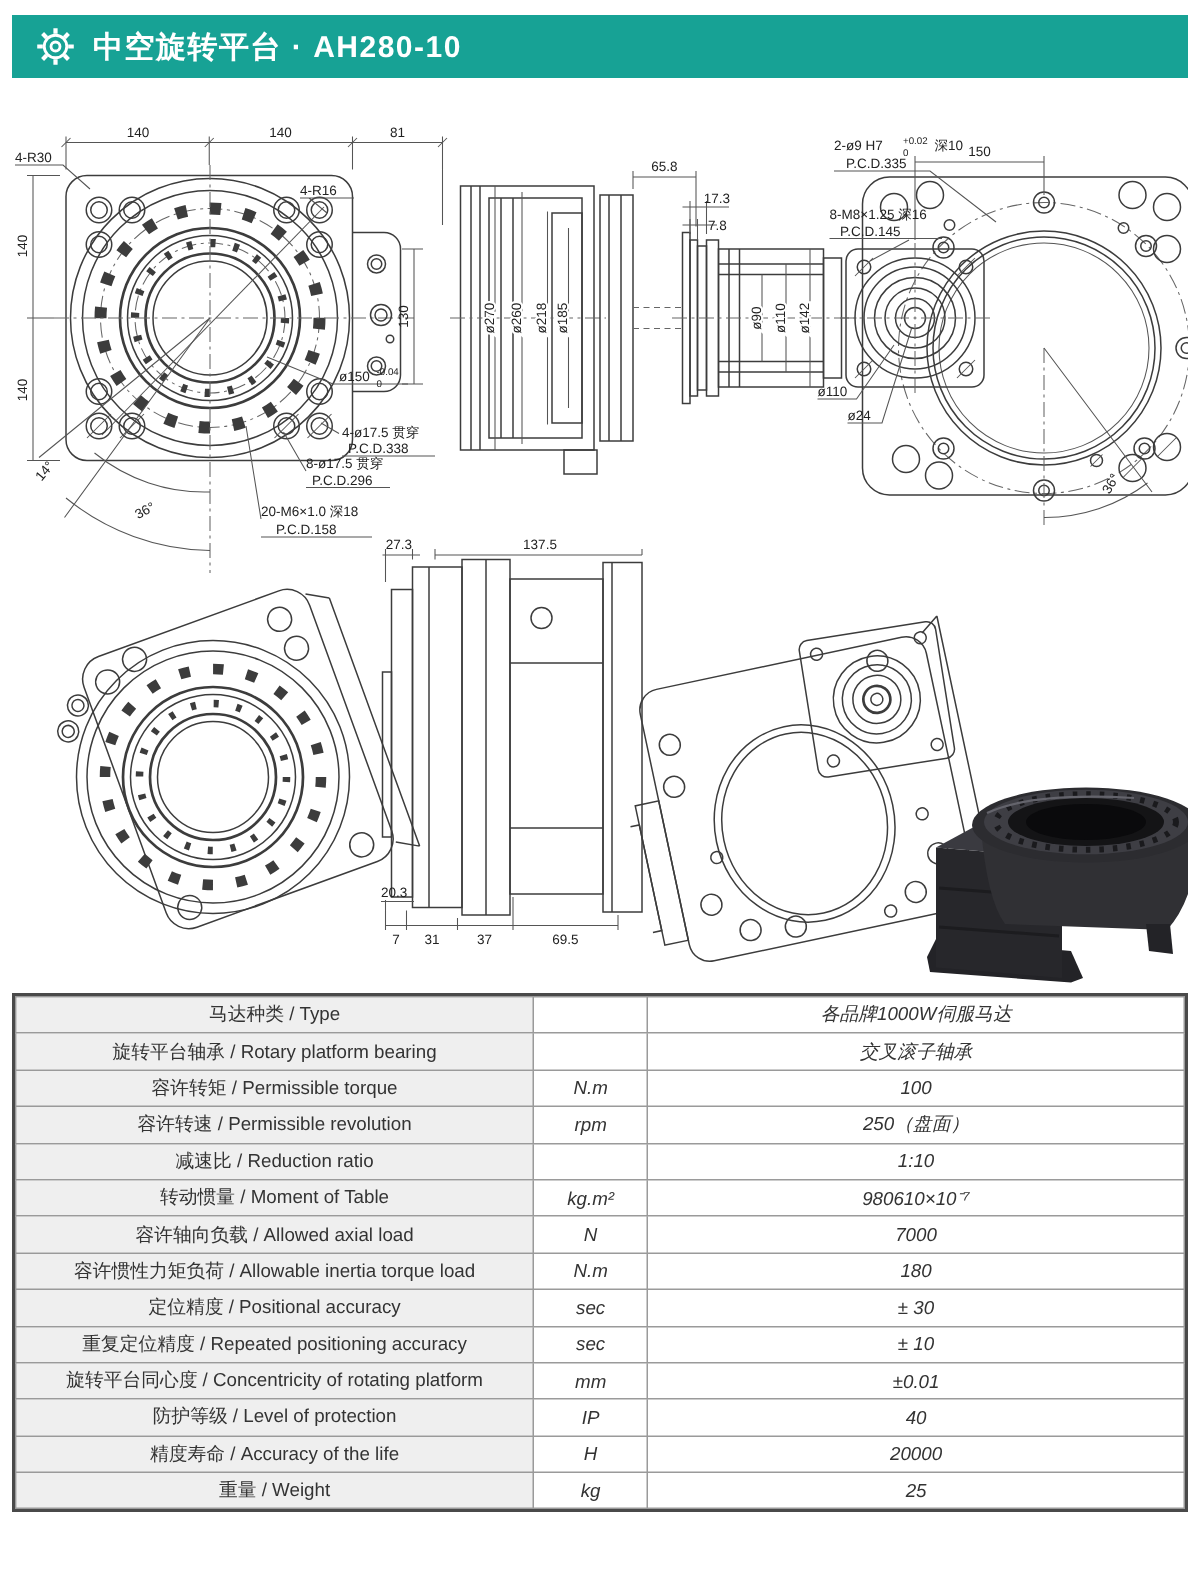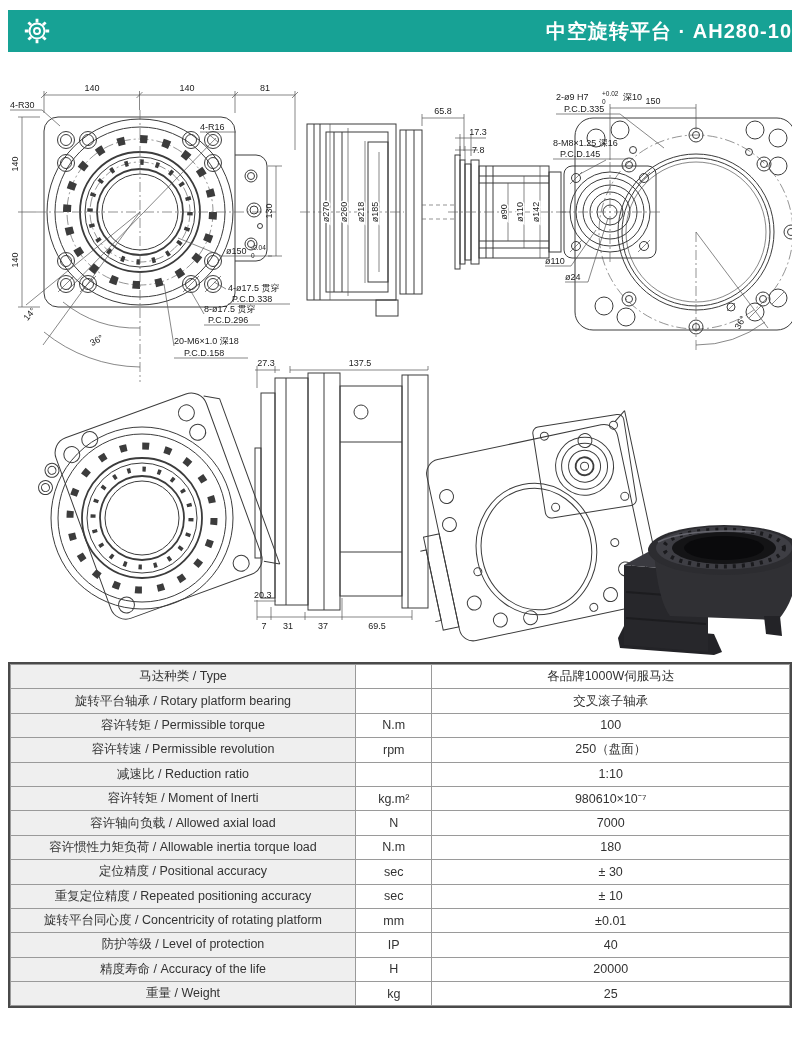--- a/index.html
+++ b/index.html
@@ -1,20 +1,20 @@
 <!DOCTYPE html>
 <html><head>
 <meta charset="utf-8">
 <style>
   html,body{margin:0;padding:0;background:#fff;}
   .page{position:relative;width:800px;height:1050px;background:#fff;overflow:hidden;
         font-family:"Liberation Sans",sans-serif;color:#333;}
   
   .titlebar{position:absolute;left:8px;top:10px;width:784px;height:42px;background:#17a295;
-            display:flex;align-items:center;box-sizing:border-box;padding-left:14px;justify-content:space-between;}
+            display:flex;align-items:center;box-sizing:border-box;padding-left:14px;}
   .titlebar .gear{width:30px;height:30px;margin-right:10px;flex:0 0 auto;}
   .titlebar h1{margin:0;font-size:20px;font-weight:bold;color:#fff;letter-spacing:1px;}
   
   .drawings{position:absolute;left:8px;top:60px;width:784px;height:598px;}
   .ln{fill:none;stroke:#3c3c3c;stroke-width:1;}
   .ln2{fill:none;stroke:#3c3c3c;stroke-width:1.8;}
   .thin{fill:none;stroke:#555;stroke-width:.7;}
   .cl{fill:none;stroke:#666;stroke-width:.7;stroke-dasharray:10 3 2 3;}
   .hid{fill:none;stroke:#666;stroke-width:.7;stroke-dasharray:4 3;}
   .bolts{fill:none;stroke:#3c3c3c;}
@@ -23,21 +23,21 @@
   .dtt{font-size:6.5px;fill:#222;text-anchor:start;}
   .halo{paint-order:stroke;stroke:#fff;stroke-width:3px;}
   
   .perf{position:absolute;left:8px;top:662px;width:784px;border:2px solid #4a4a4a;box-sizing:border-box;}
   .perf-title{background:#17a295;color:#fff;font-size:13.5px;font-weight:bold;text-align:center;
               height:26px;line-height:26px;}
   table.pt{width:100%;border-collapse:collapse;table-layout:fixed;font-size:12.5px;}
   table.pt td{border:1px solid #9a9a9a;height:23.4px;text-align:center;padding:0 18px;
               overflow:hidden;white-space:nowrap;}
   td.lbl{background:#efefef;}
-  td.unit,td.val{background:#fff;}
+  td.unit,td.val{background:#fff;font-style:italic;}
 </style>
 </head>
 <body>
 
 <div class="page">
 
   <header class="titlebar">
     <svg class="gear" viewBox="0 0 32 32">
       <g fill="none" stroke="#fff" stroke-width="2">
         <circle cx="16" cy="16" r="8"></circle>
@@ -408,21 +408,21 @@
           <td class="lbl">容许转速 / Permissible revolution</td>
           <td class="unit">rpm</td>
           <td class="val">250（盘面）</td>
         </tr>
         <tr>
           <td class="lbl">减速比 / Reduction ratio</td>
           <td class="unit"></td>
           <td class="val">1:10</td>
         </tr>
         <tr>
-          <td class="lbl">容许转矩 / Moment of Inerti</td>
+          <td class="lbl">转动惯量 / Moment of Table</td>
           <td class="unit">kg.m²</td>
           <td class="val">980610×10⁻⁷</td>
         </tr>
         <tr>
           <td class="lbl">容许轴向负载 / Allowed axial load</td>
           <td class="unit">N</td>
           <td class="val">7000</td>
         </tr>
         <tr>
           <td class="lbl">容许惯性力矩负荷 / Allowable inertia torque load</td>

